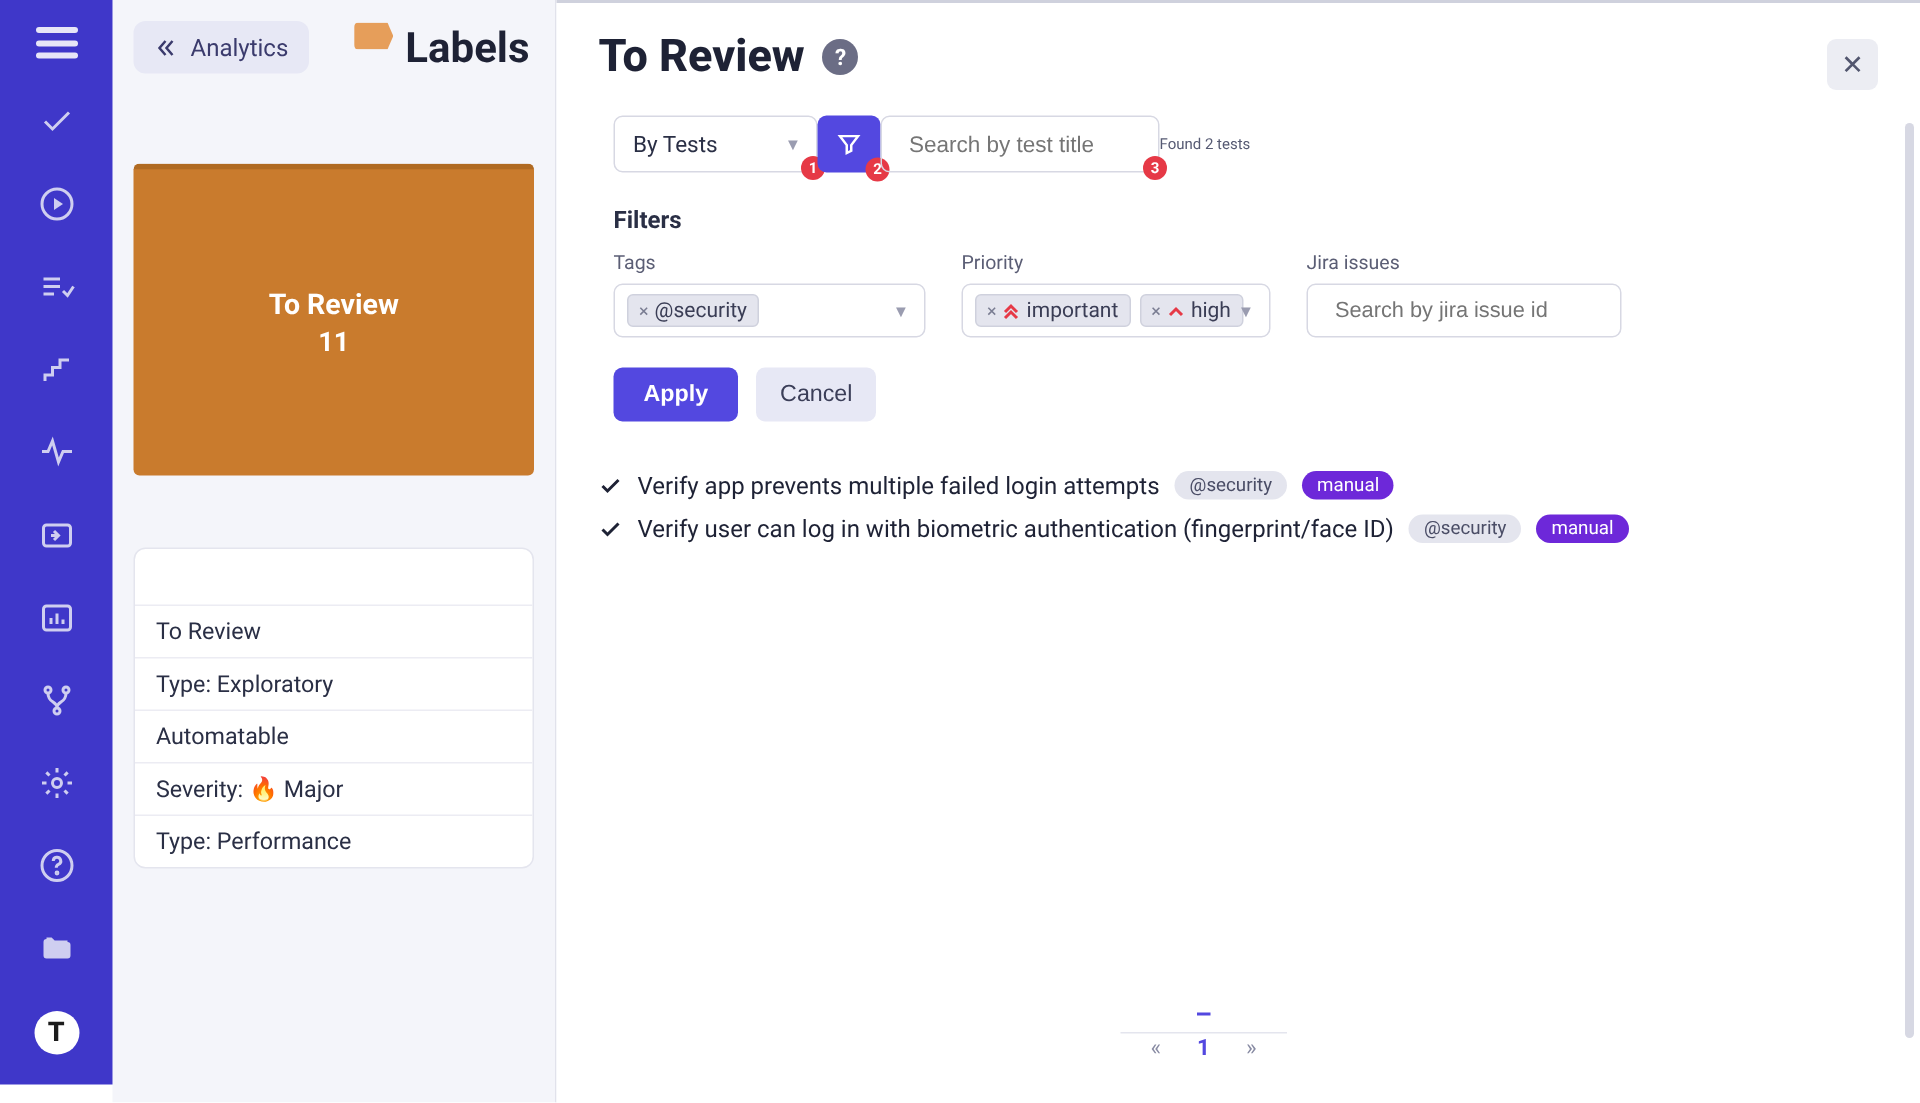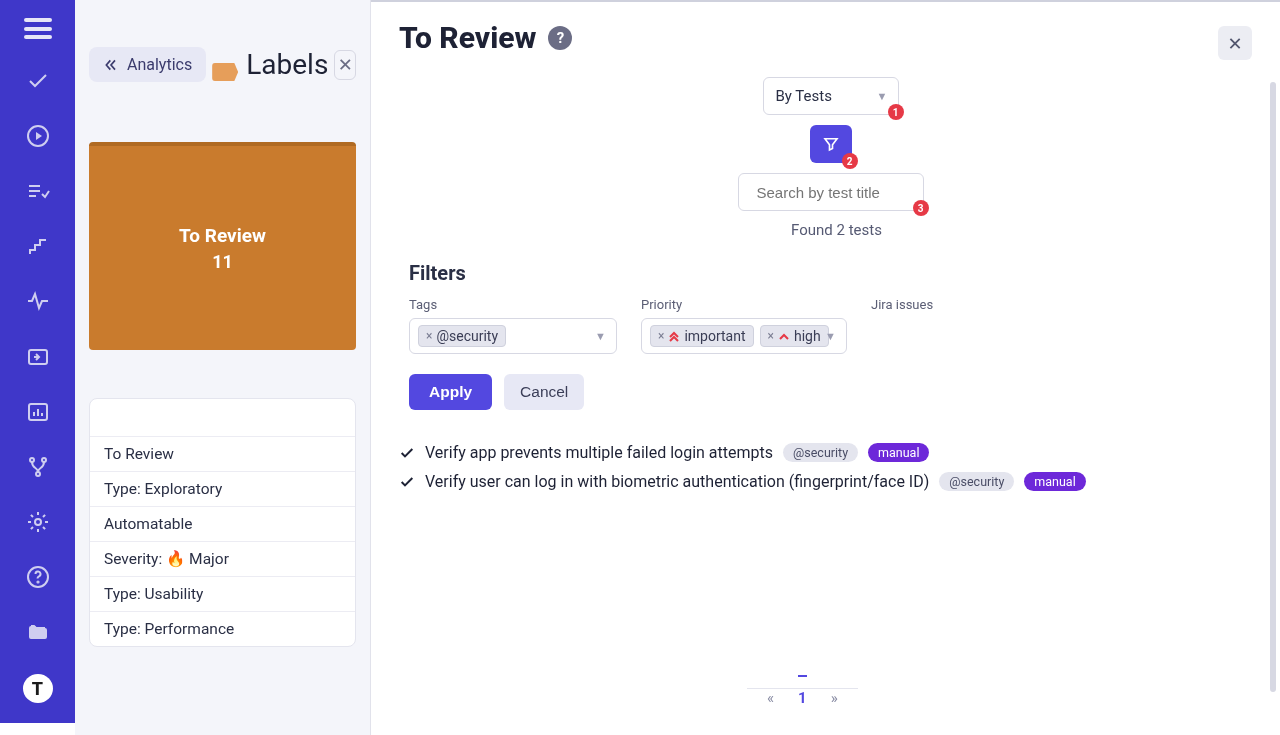--- a/index.html
+++ b/index.html
@@ -9,24 +9,24 @@
   
   .sidebar { width: 75px; background: #3f37c9; display: flex; flex-direction: column; align-items: center; padding-top: 18px; gap: 28px; position: relative; height: 723px; }
   .sidebar .hamburger { width: 28px; height: 22px; display: flex; flex-direction: column; justify-content: space-between; cursor: pointer; }
   .sidebar .hamburger span { height: 4px; background: #e7e6f7; border-radius: 2px; }
   .sidebar .nav-icon { width: 28px; height: 28px; display: flex; align-items: center; justify-content: center; color: #cfcef0; cursor: pointer; }
   .sidebar .nav-icon svg { width: 24px; height: 24px; stroke: currentColor; fill: none; stroke-width: 2; }
   .sidebar .app-badge { width: 30px; height: 30px; border-radius: 50%; background: #fff; color: #1c1c1c; display: flex; align-items: center; justify-content: center; font-weight: 800; font-size: 18px; margin-top: auto; margin-bottom: 20px; }
 
   
   .left-panel { width: 296px; background: #f4f5fa; border-right: 1px solid #e1e2eb; display: flex; flex-direction: column; height: 100%; }
-  .crumbs { display: flex; align-items: center; gap: 0; padding: 14px 14px 0 14px; margin-top: 33px; }
+  .crumbs { display: flex; align-items: center; gap: 24px; padding: 14px 14px 0 14px; }
   .crumb-analytics { background: #e7e8f5; color: #3b3b6d; padding: 8px 14px; border-radius: 8px; display: flex; align-items: center; gap: 8px; font-size: 16px; cursor: pointer; }
   .crumb-analytics svg { width: 16px; height: 16px; stroke: #3b3b6d; fill: none; stroke-width: 2.5; }
-  .crumb-labels { display: flex; align-items: flex-end; gap: 8px; font-size: 28px; font-weight: 400; color: #1e2235; padding: 0 6px; }
+  .crumb-labels { display: flex; align-items: flex-start; gap: 8px; font-size: 28px; font-weight: 700; color: #1e2235; padding: 0 6px; }
   .crumb-labels .tagicon { width: 26px; height: 18px; background: #e69e5a; border-radius: 3px; position: relative; clip-path: polygon(0 0, 85% 0, 100% 50%, 85% 100%, 0 100%); }
   .crumb-close { width: 30px; height: 30px; border: 1px solid #d7d8e3; border-radius: 6px; display: flex; align-items: center; justify-content: center; color: #6b6d85; font-size: 18px; cursor: pointer; }
 
   .card-review { margin: 60px 14px 18px 14px; background: #c97b2d; color: #fff; border-radius: 4px; height: 208px; display: flex; flex-direction: column; align-items: center; justify-content: center; gap: 4px; border-top: 4px solid #b06a22; }
   .card-review .title { font-size: 19px; font-weight: 700; }
   .card-review .count { font-size: 18px; font-weight: 700; }
 
   .label-list { margin: 30px 14px 0 14px; border: 1px solid #e4e5ee; border-radius: 8px; background: #fff; overflow: hidden; flex-shrink: 0; }
   .label-list .header { height: 38px; border-bottom: 1px solid #ececf3; }
   .label-list .row { padding: 8px 14px; border-bottom: 1px solid #ececf3; font-size: 15.5px; color: #2a2f45; cursor: pointer; }
@@ -34,33 +34,33 @@
 
   
   .main { flex: 1; position: relative; background: #fff; border-top: 2px solid #cfd1dd; height: 100%; }
   .main-inner { padding: 18px 28px 0 28px; height: 100%; overflow: hidden; }
   .main-title-row { display: flex; align-items: center; gap: 12px; margin-bottom: 22px; }
   .main-title { font-size: 30px; font-weight: 800; color: #1e2235; }
   .help-circle { width: 24px; height: 24px; border-radius: 50%; background: #6b6d85; color: #fff; display: flex; align-items: center; justify-content: center; font-size: 15px; font-weight: 700; cursor: pointer; }
   .close-btn { position: absolute; top: 24px; right: 28px; width: 34px; height: 34px; border-radius: 6px; background: #ecedf3; color: #52566e; display: flex; align-items: center; justify-content: center; font-size: 18px; cursor: pointer; }
 
   
-  .toolbar { display: flex; align-items: center; gap: 10px; margin-bottom: 22px; margin-left: 10px; flex-direction: column; }
+  .toolbar { display: flex; align-items: center; margin-bottom: 22px; margin-left: 10px; }
   .select-box { position: relative; width: 136px; height: 38px; border: 1px solid #d7d8e3; border-radius: 6px; background: #fff; display: flex; align-items: center; padding: 0 12px; font-size: 15px; cursor: pointer; }
   .select-box .caret { position: absolute; right: 10px; color: #9a9cb0; font-size: 11px; }
   .badge-dot { position: absolute; bottom: -6px; right: -6px; width: 16px; height: 16px; border-radius: 50%; background: #e63946; color: #fff; font-size: 10px; display: flex; align-items: center; justify-content: center; font-weight: 700; }
   .filter-btn { position: relative; width: 42px; height: 38px; border-radius: 6px; background: #5348e0; display: flex; align-items: center; justify-content: center; cursor: pointer; }
   .filter-btn svg { width: 18px; height: 18px; stroke: #fff; fill: none; stroke-width: 2.2; }
   .search-box { position: relative; width: 186px; height: 38px; border: 1px solid #d7d8e3; border-radius: 6px; display: flex; align-items: center; padding: 0 10px; gap: 8px; }
   .search-box svg { width: 16px; height: 16px; stroke: #9a9cb0; fill: none; stroke-width: 2; }
   .search-box input { border: none; outline: none; font-size: 15px; flex: 1; color: #737373; background: transparent; }
-  .found-text { font-size: 15px; color: #565a73; margin-left: 12px; }
-
-  
-  .filters-title { font-size: 20px; font-weight: 700; color: #2a2f45; margin: 0 0 12px 10px; }
+  .found-text { font-size: 10px; color: #565a73; }
+
+  
+  .filters-title { font-size: 16px; font-weight: 700; color: #2a2f45; margin: 0 0 12px 10px; }
   .filter-row { display: flex; gap: 24px; margin-bottom: 20px; margin-left: 10px; }
   .filter-col { display: flex; flex-direction: column; gap: 6px; }
   .filter-label { font-size: 13px; color: #5b5e75; }
   .tag-select { min-width: 208px; height: 36px; border: 1px solid #d7d8e3; border-radius: 6px; display: flex; align-items: center; padding: 0 8px; gap: 6px; position: relative; background: #fff; cursor: text; }
   .tag-select .caret { position: absolute; right: 10px; color: #9a9cb0; font-size: 11px; }
   .chip { display: inline-flex; align-items: center; gap: 4px; background: #e4e5ee; border: 1px solid #cfd1dd; border-radius: 4px; padding: 2px 7px; font-size: 14px; color: #3a3d55; }
   .chip .x { color: #7a7d92; font-size: 12px; cursor: pointer; }
   .chip .pri-icon { width: 12px; height: 12px; display: inline-flex; }
   .jira-box { width: 210px; height: 36px; border: 1px solid #d7d8e3; border-radius: 6px; display: flex; align-items: center; padding: 0 10px; gap: 8px; background: #fff; }
   .jira-box svg { width: 16px; height: 16px; stroke: #9a9cb0; fill: none; stroke-width: 2; }
@@ -192,21 +192,20 @@
       <div class="title">To Review</div>
       <div class="count">11</div>
     </div>
 
     <div class="label-list">
       <div class="header"></div>
       <div class="row">To Review</div>
       <div class="row">Type: Exploratory</div>
       <div class="row">Automatable</div>
       <div class="row">Severity: 🔥 Major</div>
-      <div class="row">Type: Usability</div>
       <div class="row">Type: Performance</div>
     </div>
   </div>
 
   <div class="main">
     <div class="main-inner">
       <div class="main-title-row">
         <div class="main-title">To Review</div>
         <div class="help-circle">?</div>
       </div>
@@ -267,20 +266,27 @@
                     <polyline points="2 9 6 5 10 9" stroke="#e63946" fill="none" stroke-width="2"></polyline>
                   </svg>
                 </span>
               <span>high</span>
             </span>
             <span class="caret">▼</span>
           </div>
         </div>
         <div class="filter-col">
           <div class="filter-label">Jira issues</div>
+          <div class="jira-box">
+            <svg viewBox="0 0 24 24">
+                <circle cx="10" cy="10" r="7"></circle>
+                <line x1="20" y1="20" x2="15" y2="15"></line>
+              </svg>
+            <input type="text" placeholder="Search by jira issue id" style="">
+          </div>
         </div>
       </div>
 
       <div class="btn-row">
         <button class="btn-apply">Apply</button>
         <button class="btn-cancel">Cancel</button>
       </div>
 
       <div class="tests">
         <div class="test-row">

